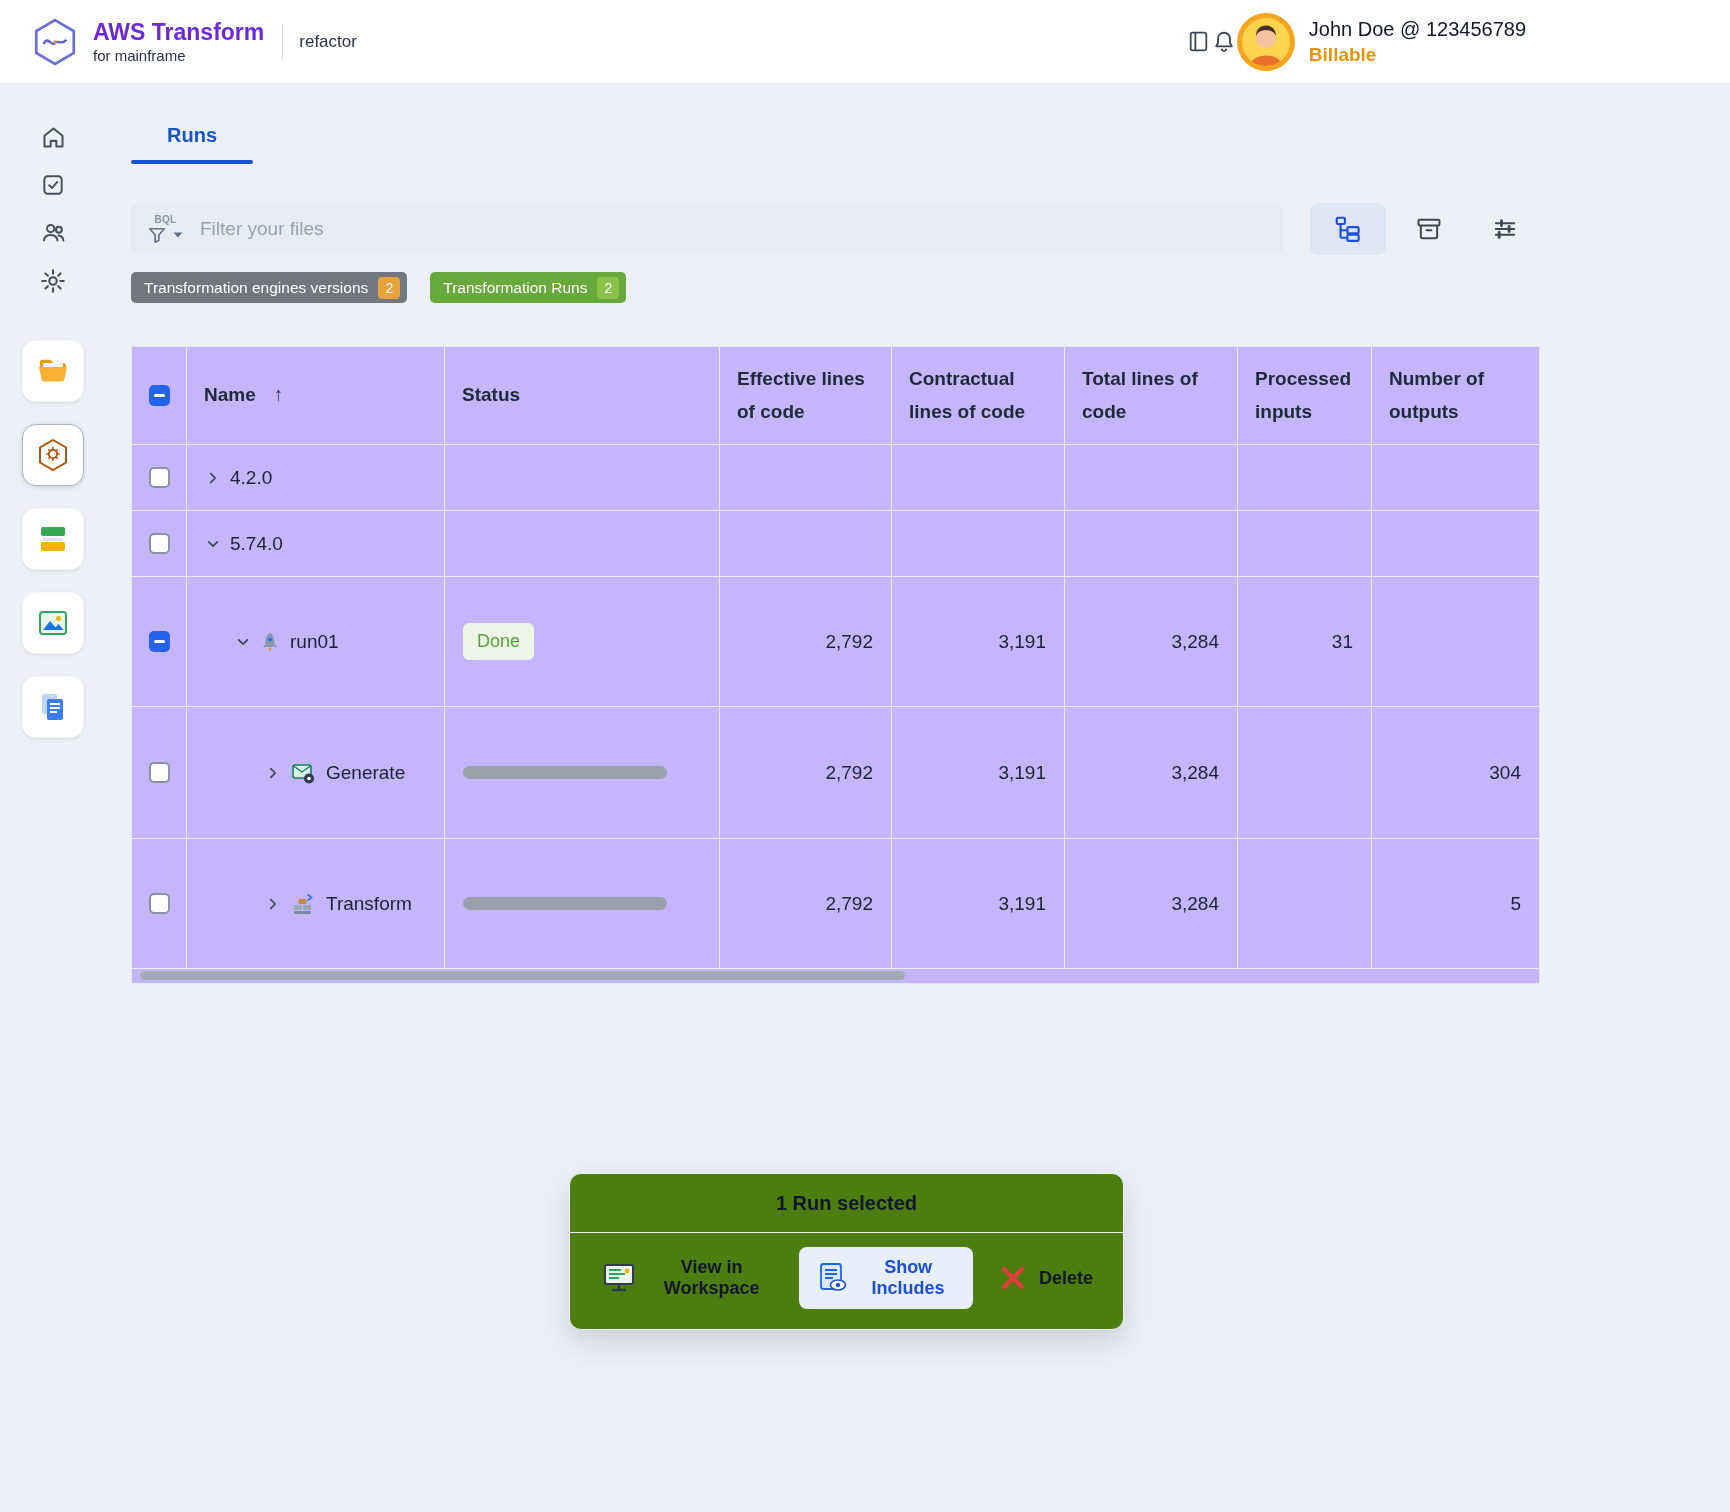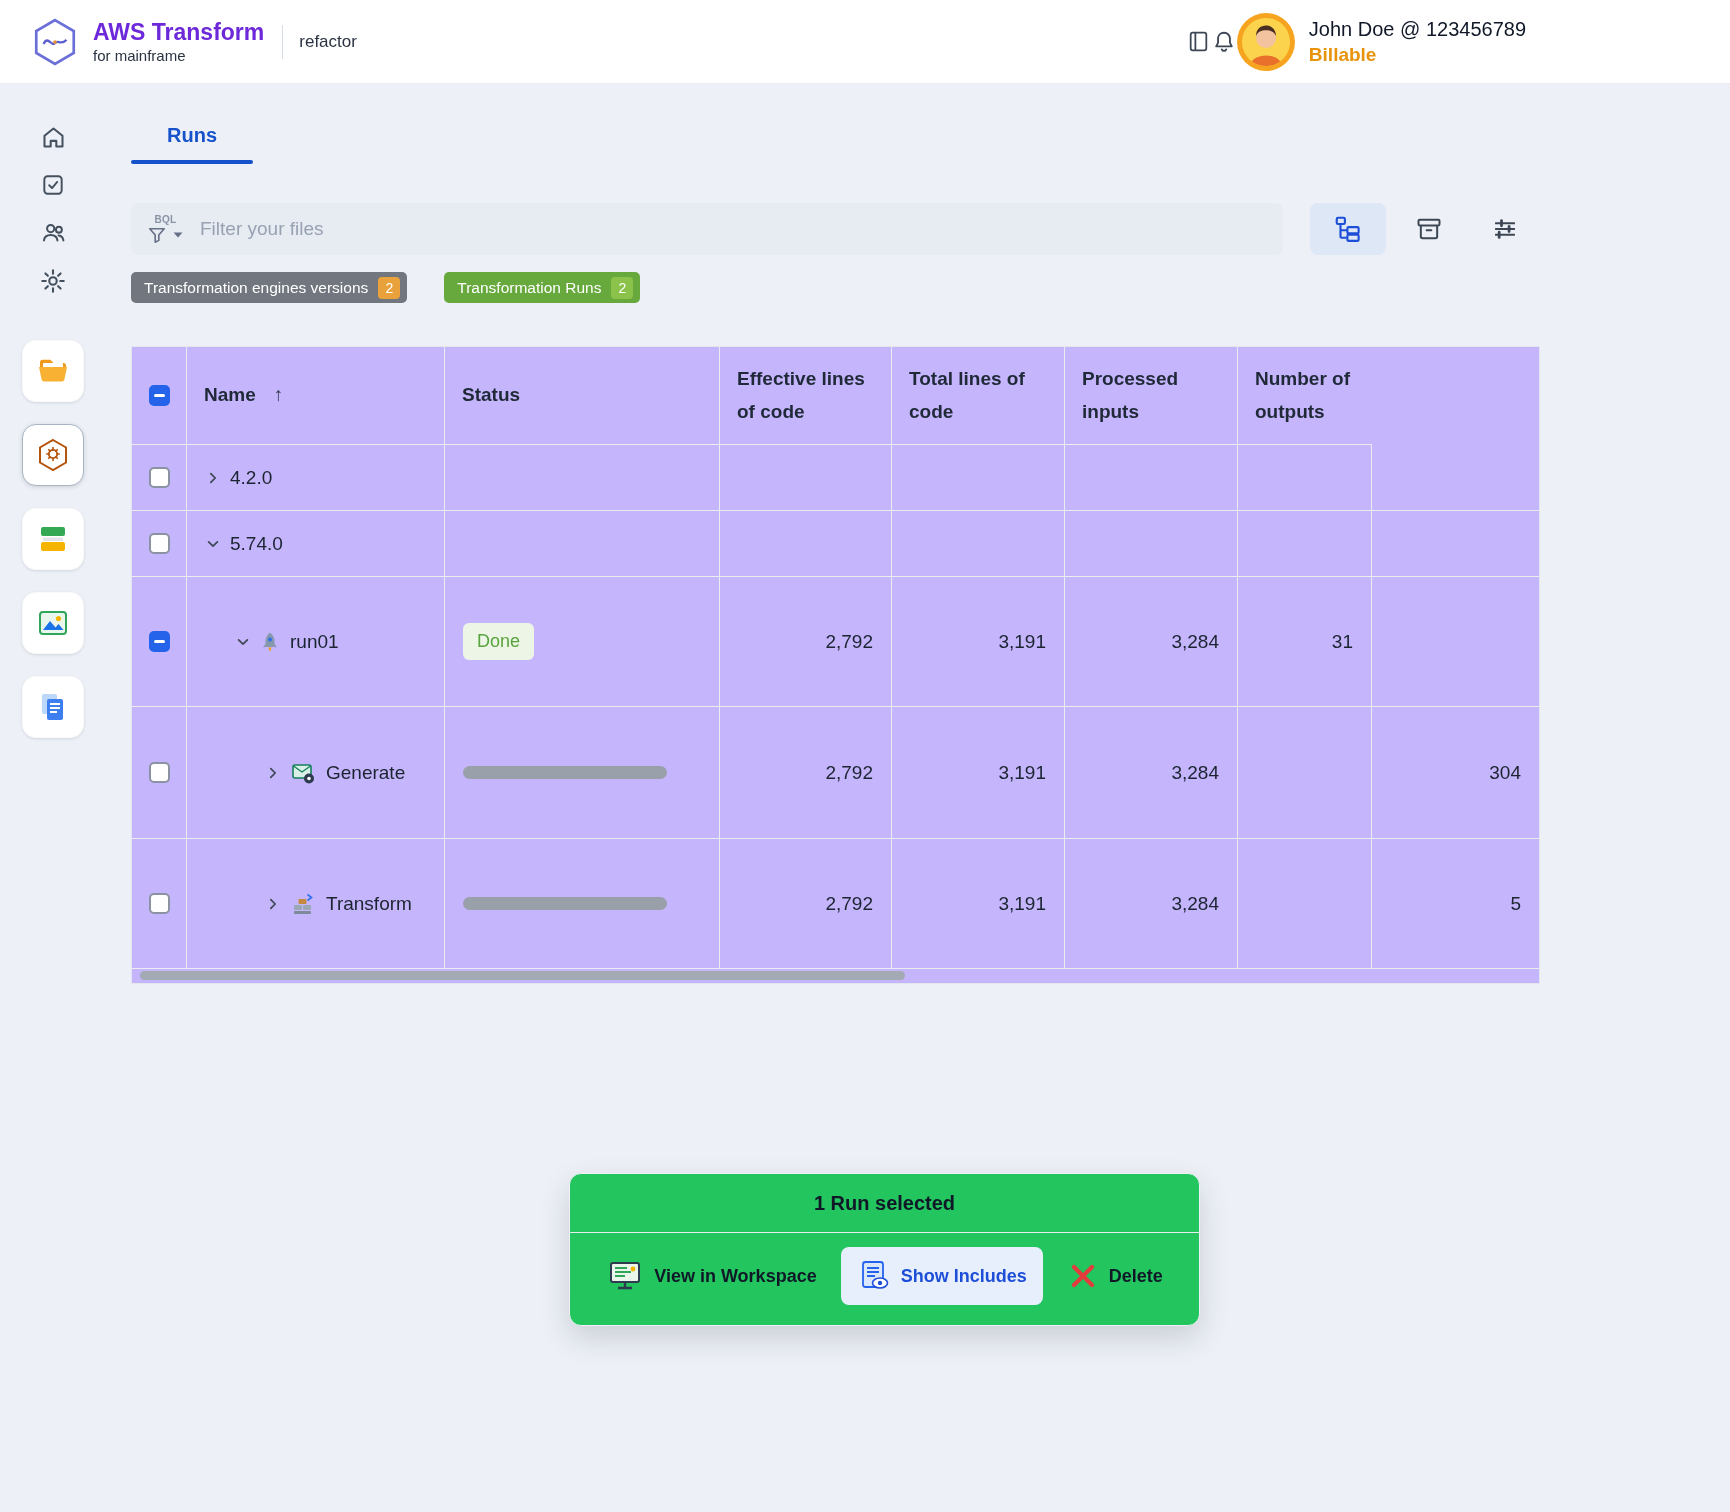--- a/index.html
+++ b/index.html
@@ -60,21 +60,21 @@
   .bql-group { display:flex; flex-direction:column; align-items:center; line-height:1; }
   .bql-label { font-size:10px; font-weight:700; color:#8a94a6; letter-spacing:.3px; margin-bottom:1px; }
   .funnel-row { display:flex; align-items:center; gap:5px; }
   .filter-placeholder { font-size:19px; color:#98a2b3; margin-left:10px; }
   .tool-btn { border:none; cursor:pointer; display:flex; align-items:center; justify-content:center; background:none; }
   .tool-btn.tree { width:76px; height:52px; background:#dde7f5; border-radius:8px; margin-left:27px; }
   .tool-btn.plain { width:44px; height:44px; margin-left:21px; }
   .tool-btn.plain.last { margin-left:32px; }
 
   
-  .chips { position:absolute; left:131px; top:272px; display:flex; gap:37px; }
+  .chips { position:absolute; left:131px; top:272px; display:flex; gap:23px; }
   .chip {
     height:31px; border-radius:5px; display:flex; align-items:center;
     padding:0 7px 0 13px; gap:10px; color:#fff; font-size:15.5px; cursor:pointer;
   }
   .chip.gray { background:#71767f; }
   .chip.green { background:#67a93c; }
   .chip .badge {
     min-width:22px; height:22px; border-radius:4px; padding:0 4px;
     display:flex; align-items:center; justify-content:center; font-size:14px; color:#fff;
   }
@@ -114,22 +114,22 @@
   .progress-fill { height:100%; background:#7ab62c; border-radius:7px; }
 
   .scroll-row { position:relative; height:14px; }
   .scroll-thumb {
     position:absolute; left:8px; top:2px; width:765px; height:9px;
     border-radius:5px; background:#a4aab3; cursor:pointer;
   }
 
   
   .selection-panel {
-    position:absolute; left:569px; top:1173px; width:631px;
-    background:#22c55e; border-radius:12px; border:1px solid #eef1f5;
+    position:absolute; left:569px; top:1173px; width:555px;
+    background:#4d7c0f; border-radius:12px; border:1px solid #eef1f5;
     box-shadow:0 12px 30px rgba(16,24,40,.16);
   }
   .sp-title {
     height:59px; display:flex; align-items:center; justify-content:center;
     font-size:20px; font-weight:600; color:#101828; border-bottom:1px solid #e9edf2;
   }
   .sp-actions { display:flex; justify-content:center; align-items:stretch; gap:8px; padding:14px 14px 20px; }
   .sp-action {
     background:none; border:none; cursor:pointer; border-radius:8px;
     display:flex; flex-direction:row; align-items:center; justify-content:center;
@@ -343,20 +343,23 @@
       <span>Name</span>
       <span class="sort-arrow">↑</span>
     </div>
     <div class="th">
         <span>Status</span>
       </div>
     <div class="th">
         <span>Effective lines of code</span>
       </div>
     <div class="th">
+        <span>Contractual lines of code</span>
+      </div>
+    <div class="th">
         <span>Total lines of code</span>
       </div>
     <div class="th">
         <span>Processed inputs</span>
       </div>
     <div class="th">
         <span>Number of outputs</span>
       </div>
   </div>
 

